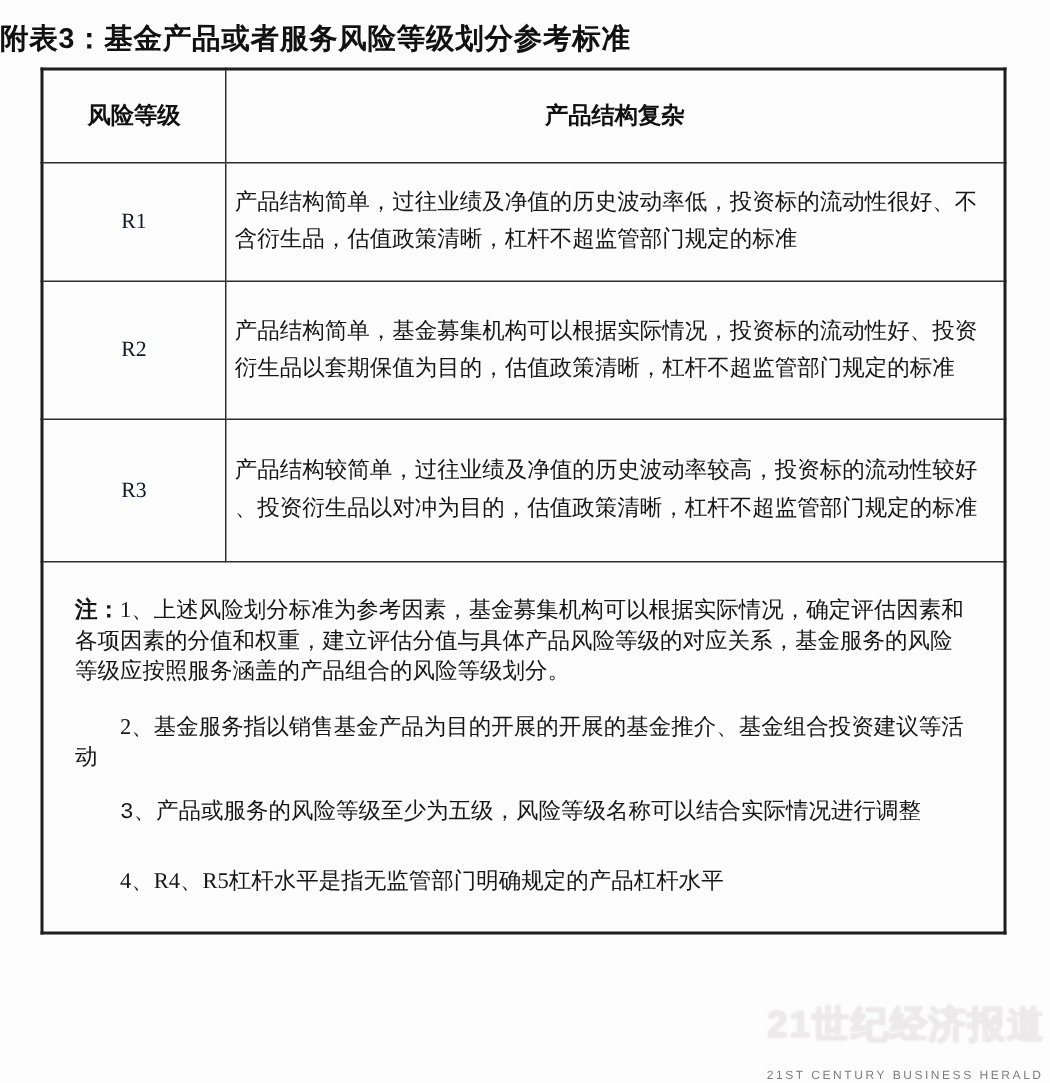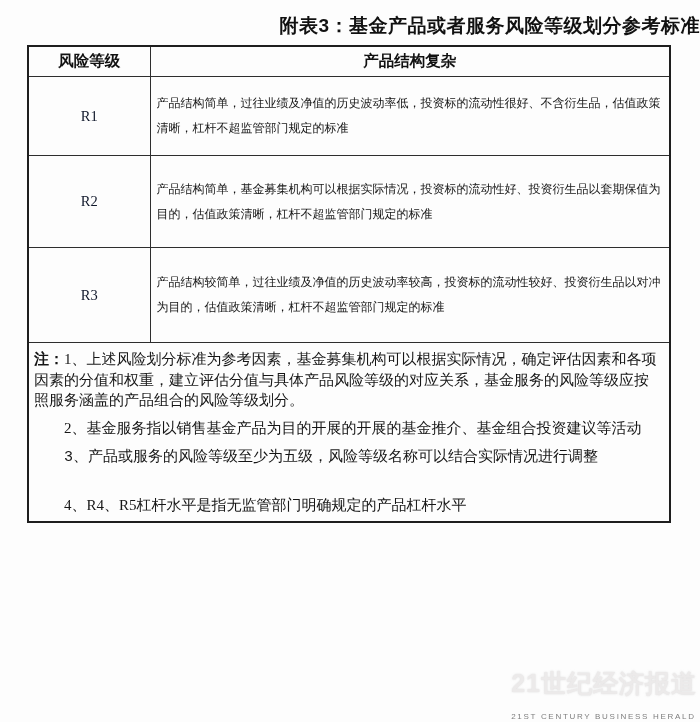--- a/index.html
+++ b/index.html
@@ -2,55 +2,55 @@
 <html><head>
 <meta charset="utf-8">
 <style>
   html,body{margin:0;padding:0;}
   body{
     width:700px;height:722px;background:#fdfdfd;position:relative;
     font-family:"Liberation Serif","DejaVu Serif",serif;color:#1c1c1c;
     overflow:hidden;
   }
   .page-title{
-    position:absolute;top:13px;left:0;width:100%;text-align:right;
+    position:absolute;top:13px;left:0;width:100%;text-align:left;
     font-weight:bold;font-size:19px;letter-spacing:.5px;
     font-family:"Liberation Sans","DejaVu Sans",sans-serif;color:#111;
   }
   table.risk{
     position:absolute;left:27px;top:45px;width:644px;
     border-collapse:collapse;table-layout:fixed;
     border:2.5px solid #1e1e1e;
   }
   th,td{border:1.5px solid #2e2e2e;}
   th{
     height:29px;font-size:15.5px;font-weight:bold;color:#111;
     font-family:"Liberation Sans","DejaVu Sans",sans-serif;
-    text-align:center;vertical-align:middle;padding:0;
+    text-align:center;vertical-align:middle;padding:16px;
   }
   td.level{
     text-align:center;vertical-align:middle;font-size:14.5px;color:#0f172a;
     font-family:"Liberation Serif","DejaVu Serif",serif;
   }
   td.factors{
     vertical-align:middle;padding:2px 3px 2px 6px;
-    font-size:12px;line-height:25px;color:#161616;
+    font-size:15px;line-height:25px;color:#161616;
     word-break:break-all;line-break:anywhere;
   }
   tr.row-r1{height:79px}
   tr.row-r2{height:92px}
   tr.row-r3{height:95px}
   tr.row-r4{height:87px}
   tr.row-r5{height:77px}
   td.notes{
     vertical-align:top;padding:6px 6px 6px 5px;
     font-size:15px;line-height:20.5px;color:#161616;
     word-break:break-all;line-break:anywhere;
   }
-  .note{margin:0;}
+  .note{margin:16px;}
   .note.n2{margin-top:7px;text-indent:2em;}
   .note.n3{margin-top:10px;text-indent:2em;font-family:Liberation Mono, monospace;}
   .note.n4{margin-top:26px;text-indent:2em;}
   .note b{font-weight:bold;}
   .watermark{
     position:absolute;top:670px;right:3px;text-align:left;z-index:5;
     font-family:"Liberation Sans","DejaVu Sans",sans-serif;
     pointer-events:none;
   }
   .wm-main{

